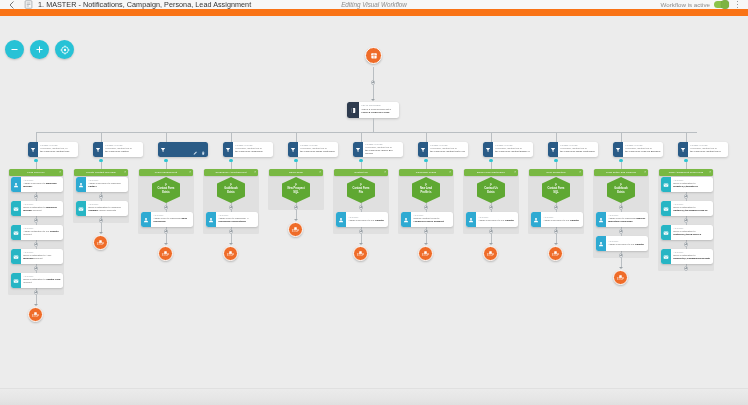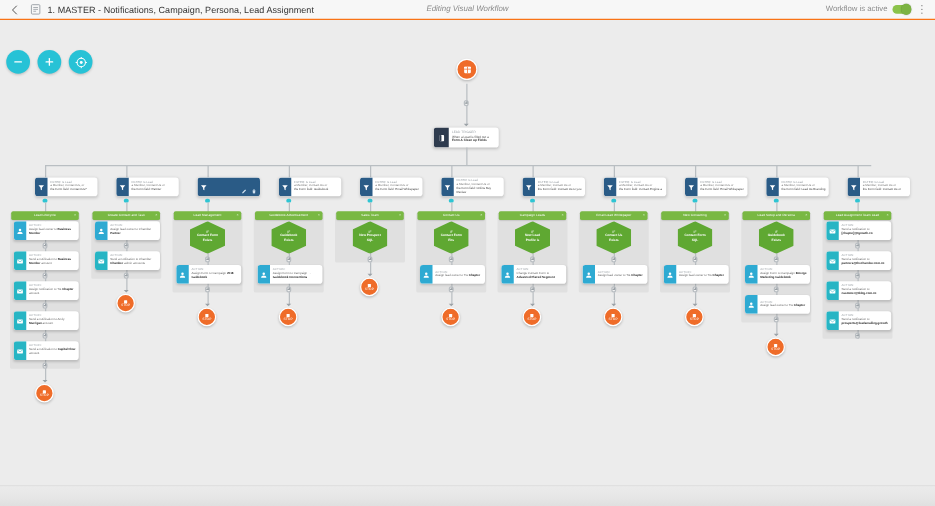--- a/index.html
+++ b/index.html
@@ -7,21 +7,21 @@
     width:748px;height:405px;overflow:hidden;
     font-family:"Liberation Sans","DejaVu Sans",sans-serif;
     background:#ececec;
     -webkit-font-smoothing:antialiased;
   }
   #app{position:relative;width:748px;height:405px;}
 
   
   .topbar{
     position:absolute;left:0;top:0;width:748px;height:16px;
-    background:#f7f7f7;border-bottom:1px solid #f97316;
+    background:#f7f7f7;border-bottom:7px solid #f97316;
     display:flex;align-items:center;box-sizing:border-box;padding:0 6px;
   }
   .back-arrow{
     width:12px;height:12px;flex:0 0 12px;display:flex;align-items:center;justify-content:center;
     color:#555;font-size:9px;line-height:1;cursor:pointer;
   }
   .tb-doc-icon{
     width:11px;height:11px;flex:0 0 11px;margin-left:5px;
     display:flex;align-items:center;justify-content:center;
   }

